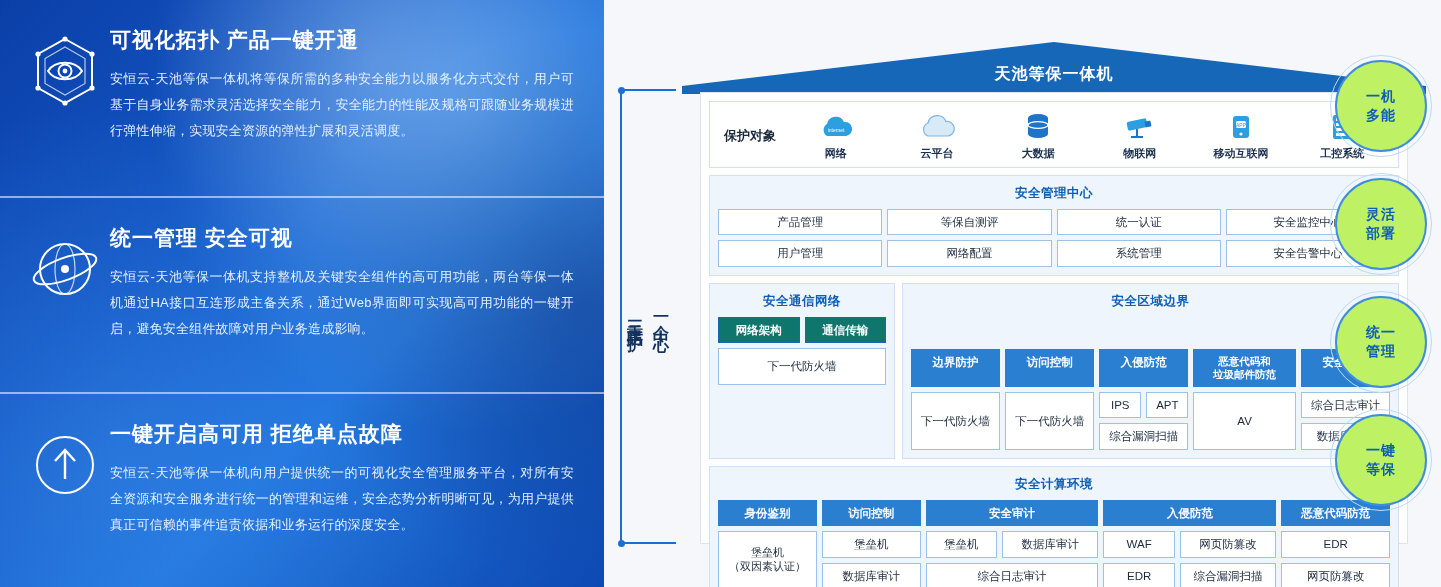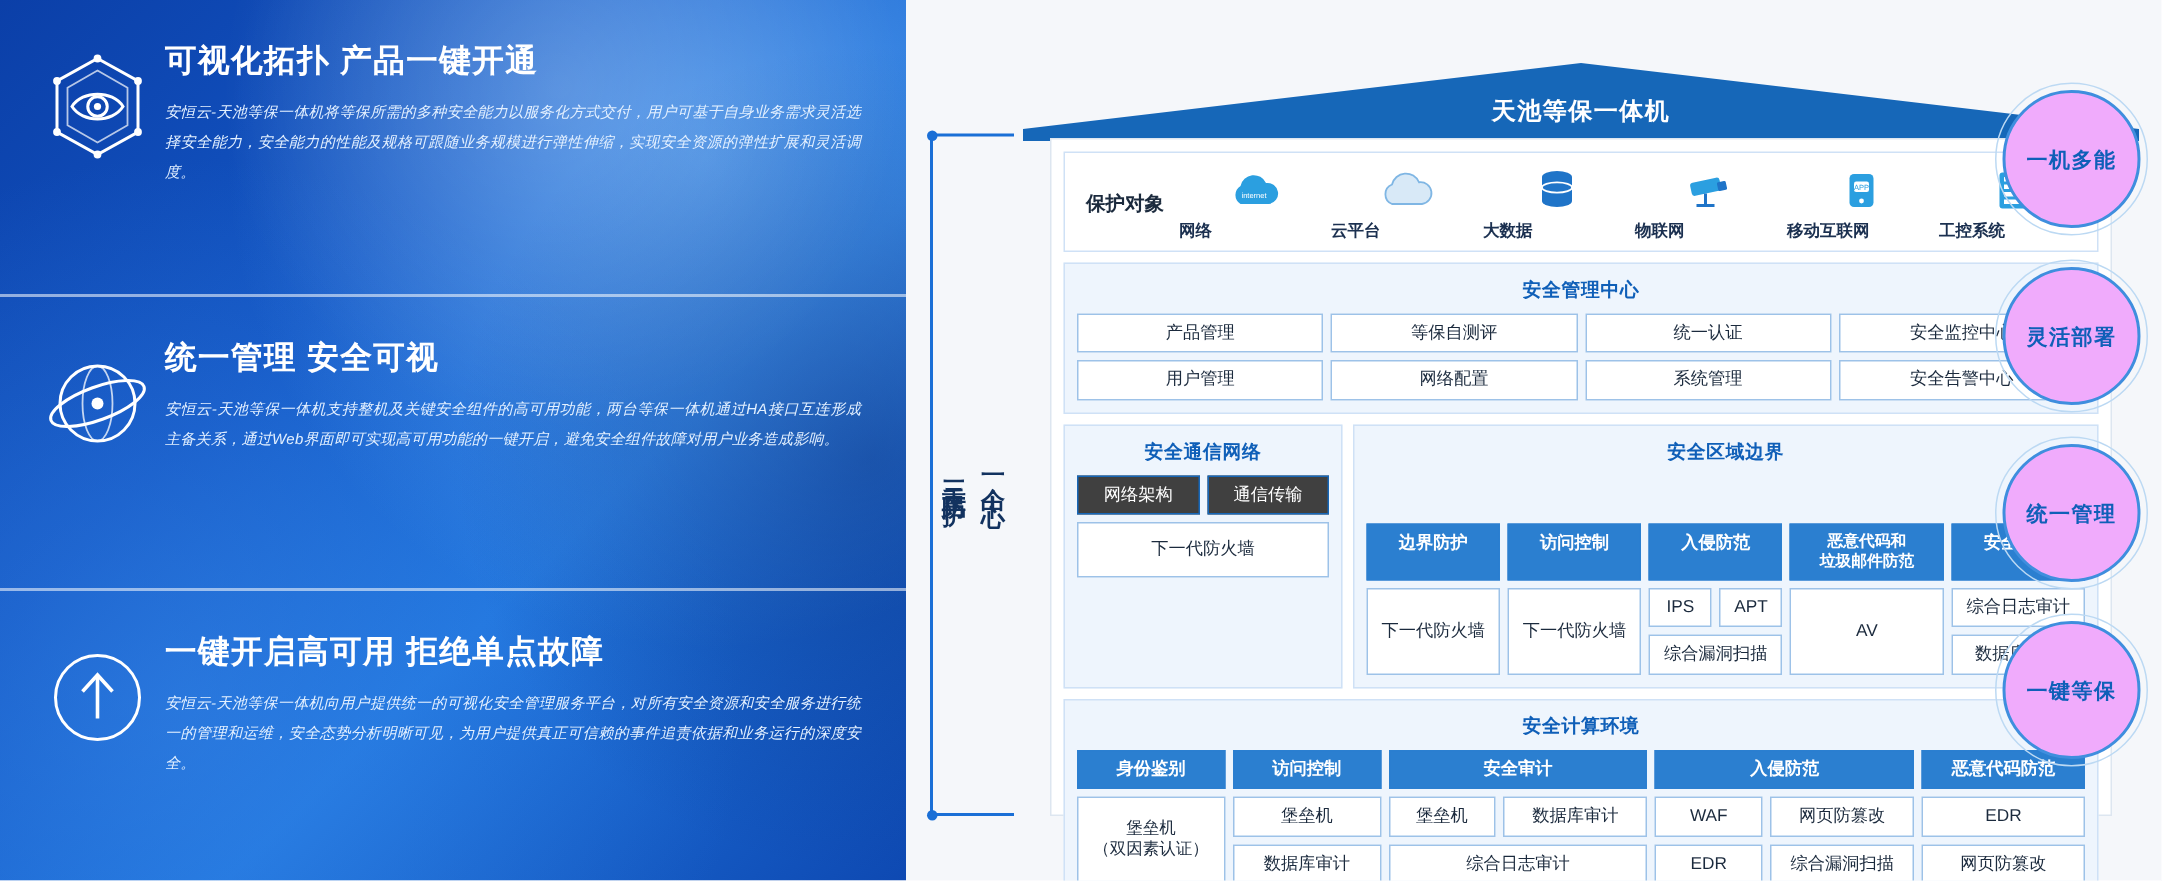--- a/index.html
+++ b/index.html
@@ -52,25 +52,24 @@
   .f-body { flex: 1 1 auto; padding-left: 6px; }
   .f-title {
     color: #ffffff;
     font-size: 21px;
     font-weight: bold;
     letter-spacing: 1px;
     margin-bottom: 12px;
   }
   .f-desc {
     color: #e3f0ff;
-    font-size: 10px;
+    font-size: 13px;
     line-height: 2.0;
     letter-spacing: 0.2px;
     text-align: justify;
-    font-style: italic;
   }
 
   
   .right {
     position: relative;
     width: 837px; height: 587px;
     background: #f5f7fa;
     flex: 0 0 837px;
     padding-left: 27px;
   }
@@ -137,54 +136,54 @@
   .cell {
     background: #ffffff;
     border: 1px solid #9dc2e8;
     color: #1b2a3d;
     font-size: 11.5px;
     text-align: center;
     padding: 5px 2px;
     line-height: 1.25;
   }
   .cell.dark {
-    background: #404040;
+    background: #0f766e;
     border-color: #1667b8;
     color: #ffffff;
-    font-weight: normal;
+    font-weight: bold;
   }
   .cell.mid {
     background: #2b7fd0;
     border-color: #2b7fd0;
     color: #ffffff;
     font-weight: bold;
   }
   .grid { display: grid; gap: 5px; }
 
   
   .objects {
     display: flex; align-items: center;
     background: #ffffff; border: 1px solid #cfe1f6;
     padding: 8px 6px 6px 14px;
     margin-bottom: 7px;
     gap: 2px;
   }
   .obj-label { font-size: 13px; color: #1b2a3d; font-weight: bold; white-space: nowrap; padding-right: 8px; }
-  .obj { flex: 1 1 0; }
+  .obj { flex: 1 1 0; text-align: center; }
   .obj .glyph { height: 34px; display: flex; align-items: center; justify-content: center; }
   .obj .cap { font-size: 11px; color: #1b3050; font-weight: bold; margin-top: 2px; }
 
   
   .badges { position: absolute; right: 8px; top: 60px; width: 104px; }
   .badge {
     position: relative; width: 92px; height: 92px; margin: 0 auto 26px auto;
     border-radius: 50%;
     border: 2px solid #3f8ede;
-    background: #f0abfc;
-    display: flex; flex-direction: row; align-items: center; justify-content: center;
+    background: #bef264;
+    display: flex; flex-direction: column; align-items: center; justify-content: center;
     color: #0f5fb8; font-size: 14px; font-weight: bold; line-height: 1.35;
     letter-spacing: 1px;
   }
   .badge::before {
     content: "";
     position: absolute; left: -7px; top: -7px; right: -7px; bottom: -7px;
     border-radius: 50%;
     border: 1px solid #bcd9f3;
   }
 

